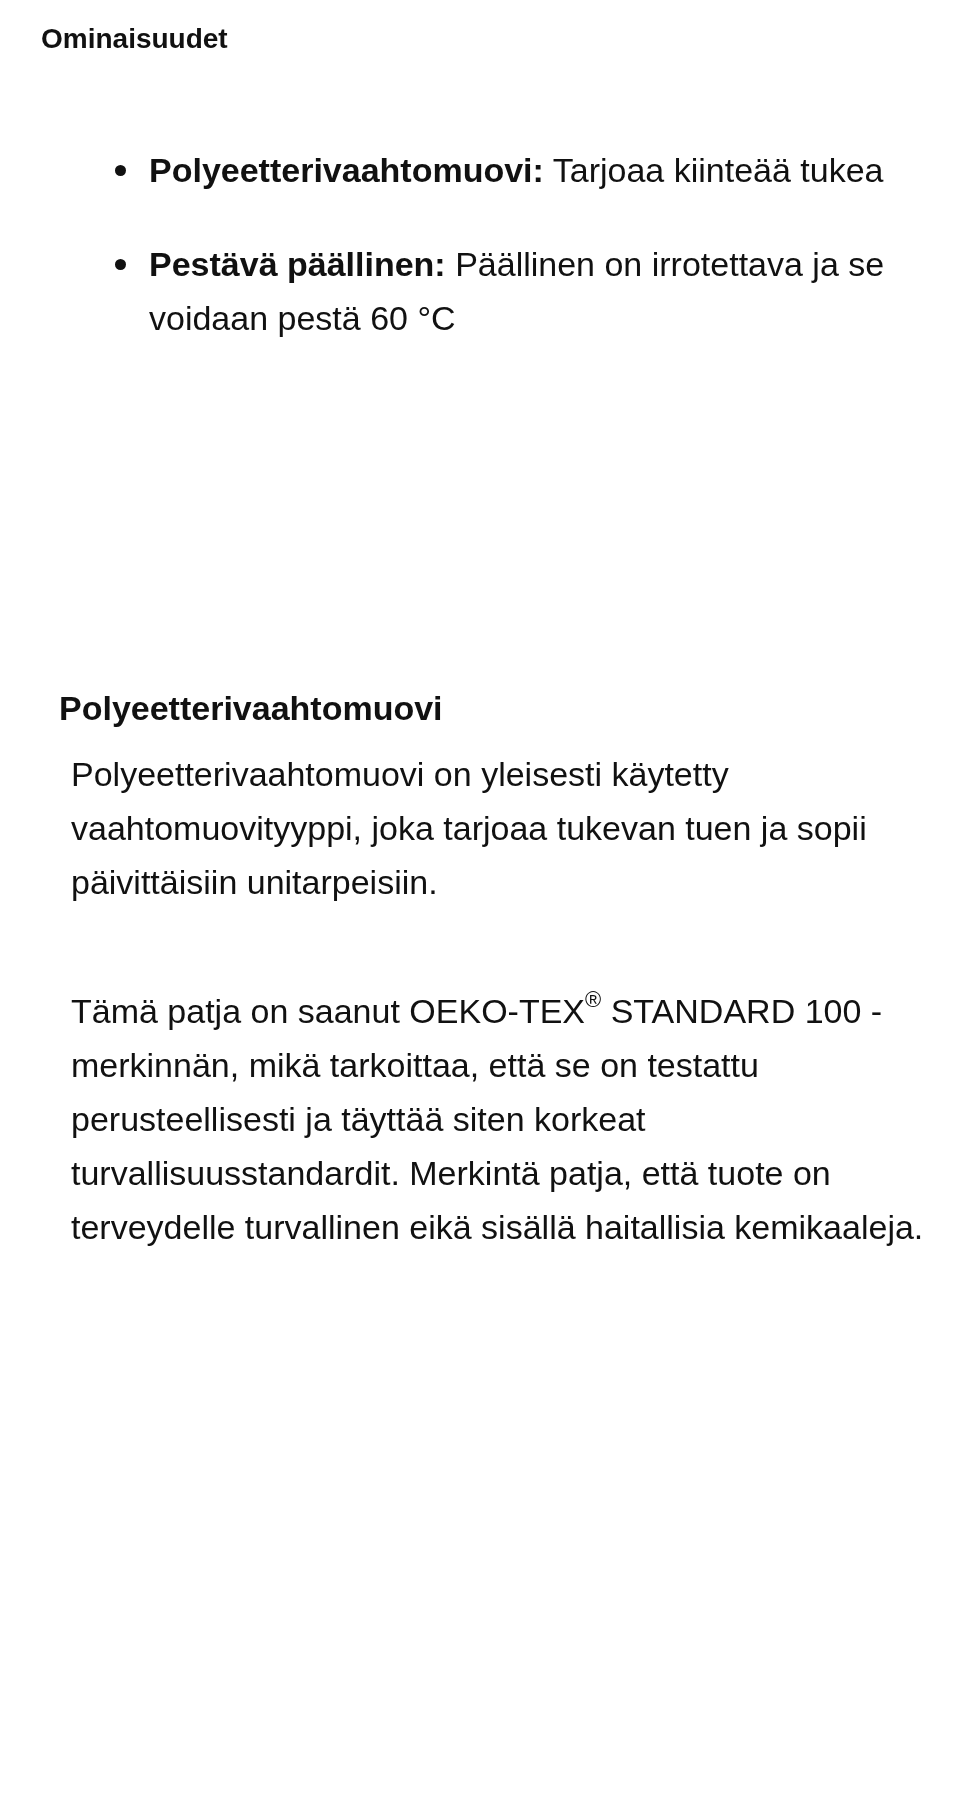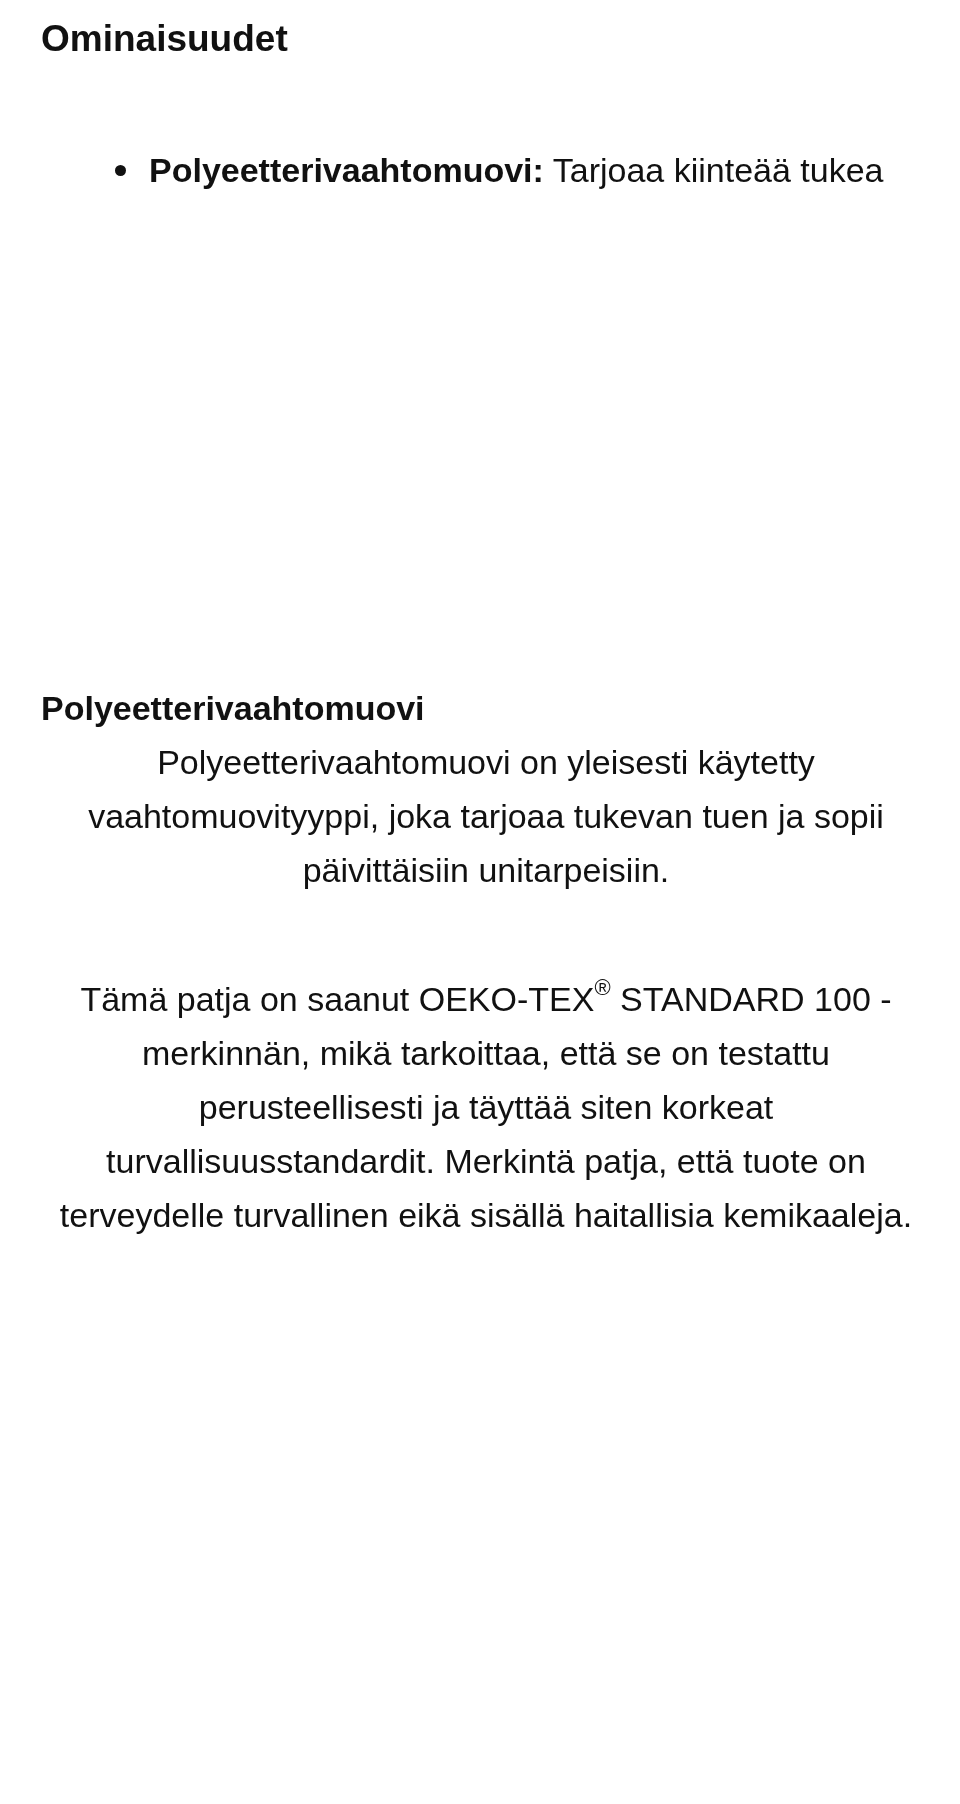--- a/index.html
+++ b/index.html
@@ -19,21 +19,21 @@
     }
     .page {
       position: relative;
       padding: 0 41px;
     }
     .title {
       position: absolute;
       left: 41px;
       top: 14px;
       font-weight: bold;
-      font-size: 37px;
+      font-size: 28px;
       line-height: 50px;
       margin: 0;
     }
     .features {
       position: absolute;
       left: 0;
       top: 143px;
       width: 960px;
       margin: 0;
       padding: 0;
@@ -60,51 +60,54 @@
     sup.reg {
       font-size: 22px;
       line-height: 0;
       position: relative;
       top: -4px;
       vertical-align: super;
       font-weight: inherit;
     }
     .section {
       position: absolute;
-      left: 41px;
+      left: 59px;
       width: 890px;
     }
     .section h2 {
       margin: 0;
       font-size: 34px;
       line-height: 54px;
       font-weight: bold;
     }
     .section p {
-      margin: 0;
+      margin: 12px;
       font-size: 34px;
       line-height: 54px;
       font-weight: normal;
-      text-align: center;
     }
     #sec1 { top: 681px; }
     #sec2 { top: 972px; }
     #sec3 { top: 1424px; }
   </style>
 </head>
 <body>
 
 <div class="page">
 
   <h1 class="title">Ominaisuudet</h1>
 
   <ul class="features">
     <li class="feature">
       <span class="bullet"></span>
       <b>Polyeetterivaahtomuovi:</b><span> Tarjoaa kiinteää tukea</span>
+    </li>
+    <li class="feature">
+      <span class="bullet"></span>
+      <b>Pestävä päällinen:</b><span> Päällinen on irrotettava ja se voidaan pestä 60 °C</span>
     </li>
   </ul>
 
   <div class="section" id="sec1">
     <h2>Polyeetterivaahtomuovi</h2>
     <p>Polyeetterivaahtomuovi on yleisesti käytetty vaahtomuovityyppi, joka tarjoaa tukevan tuen ja sopii päivittäisiin unitarpeisiin.</p>
   </div>
 
   <div class="section" id="sec2">
     <p><span>Tämä patja on saanut OEKO-TEX</span><sup class="reg">®</sup><span> STANDARD 100 -merkinnän, mikä tarkoittaa, että se on testattu perusteellisesti ja täyttää siten korkeat turvallisuusstandardit. Merkintä patja, että tuote on terveydelle turvallinen eikä sisällä haitallisia kemikaaleja.</span></p>

